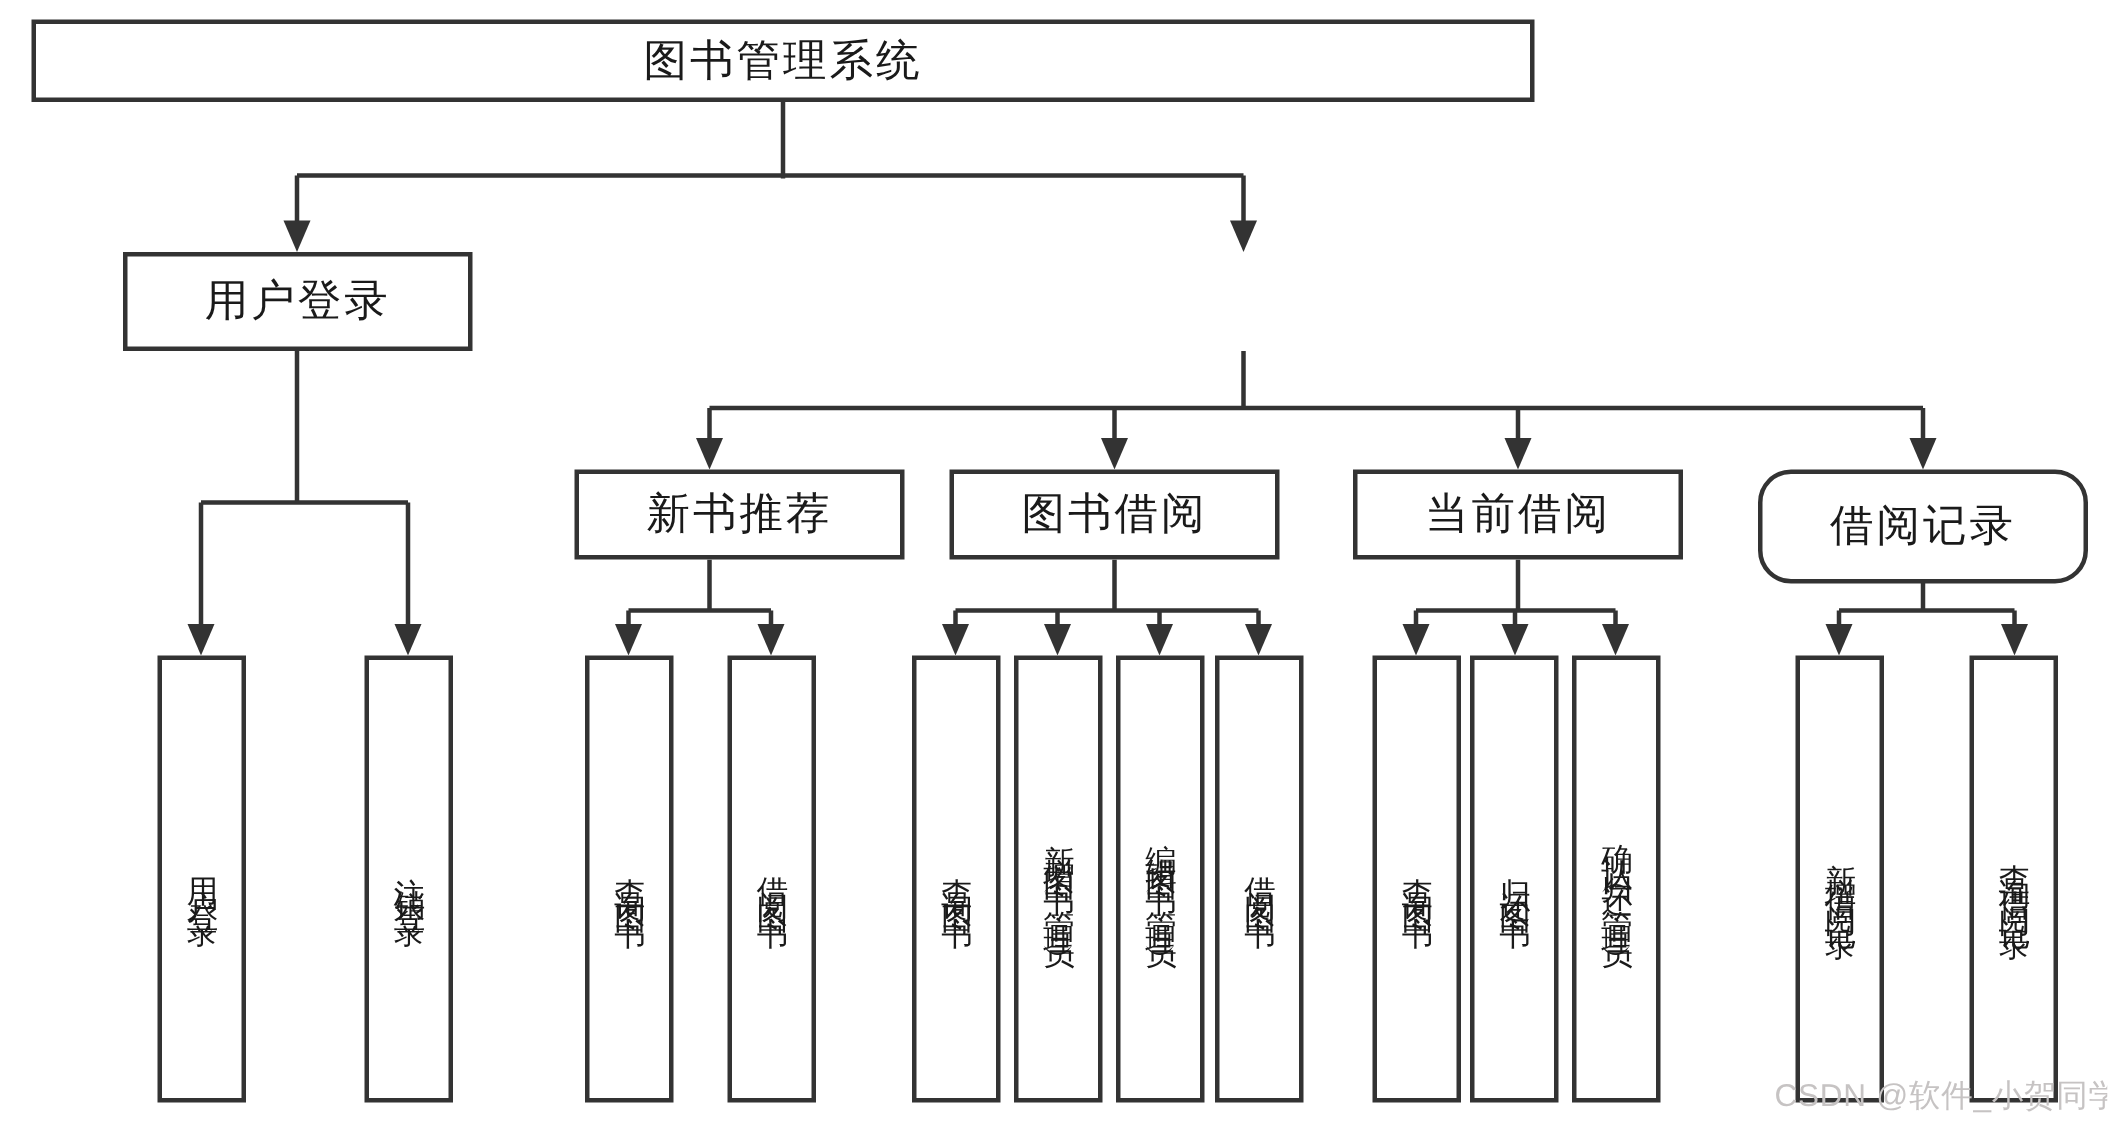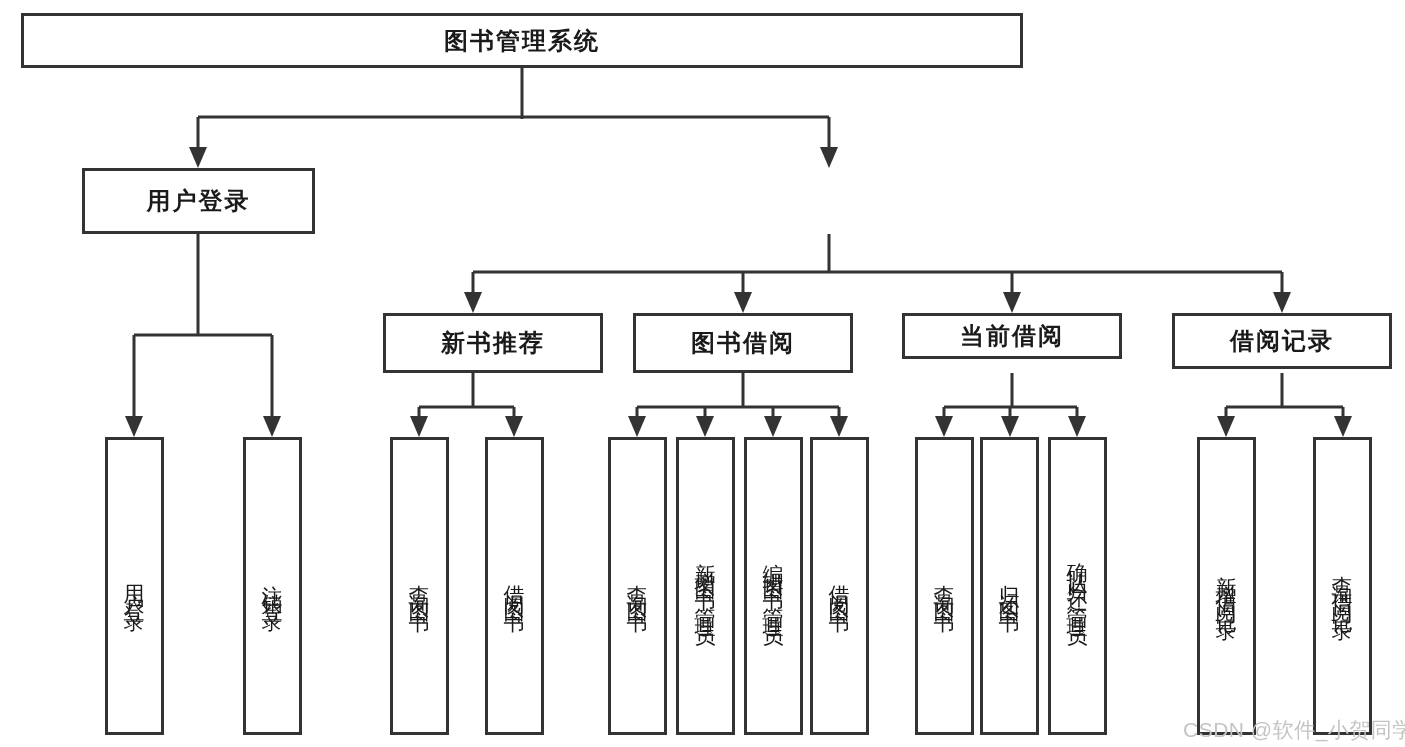--- a/index.html
+++ b/index.html
@@ -21,24 +21,23 @@
     position: absolute;
     box-sizing: border-box;
     border: 3px solid #333333;
     background: #ffffff;
     display: flex;
     align-items: center;
     justify-content: center;
     color: #1a1a1a;
   }
   .hbox .label {
-    font-size: 24px;
+    font-size: 29px;
     letter-spacing: 2px;
     white-space: nowrap;
-    font-weight: bold;
   }
   .vbox .label {
     writing-mode: vertical-rl;
     text-orientation: mixed;
     font-size: 21px;
     line-height: 1;
     letter-spacing: 9px;
     white-space: nowrap;
   }
   .watermark {
@@ -97,24 +96,24 @@
   <div class="box hbox" style="left:82px; top:168px; width:233px; height:66px;">
     <span class="label">用户登录</span>
   </div>
 
   <div class="box hbox" style="left:363px; top:313px; width:220px; height:60px;margin-left:20px;">
     <span class="label">新书推荐</span>
   </div>
   <div class="box hbox" style="left:633px; top:313px; width:220px; height:60px;">
     <span class="label">图书借阅</span>
   </div>
-  <div class="box hbox" style="left:902px; top:313px; width:220px; height:46px;">
+  <div class="box hbox" style="left:902px; top:313px; width:220px; height:60px;">
     <span class="label">当前借阅</span>
   </div>
-  <div class="box hbox" style="left:1172px; top:313px; width:220px; height:56px;">
+  <div class="box hbox" style="left:1172px; top:313px; width:220px; height:76px;border-radius:22px;">
     <span class="label">借阅记录</span>
   </div>
 
   <div class="box vbox" style="left:105px; top:437px; width:59px; height:298px;">
     <span class="label">用户登录</span>
   </div>
   <div class="box vbox" style="left:243px; top:437px; width:59px; height:298px;">
     <span class="label">注销登录</span>
   </div>
 

